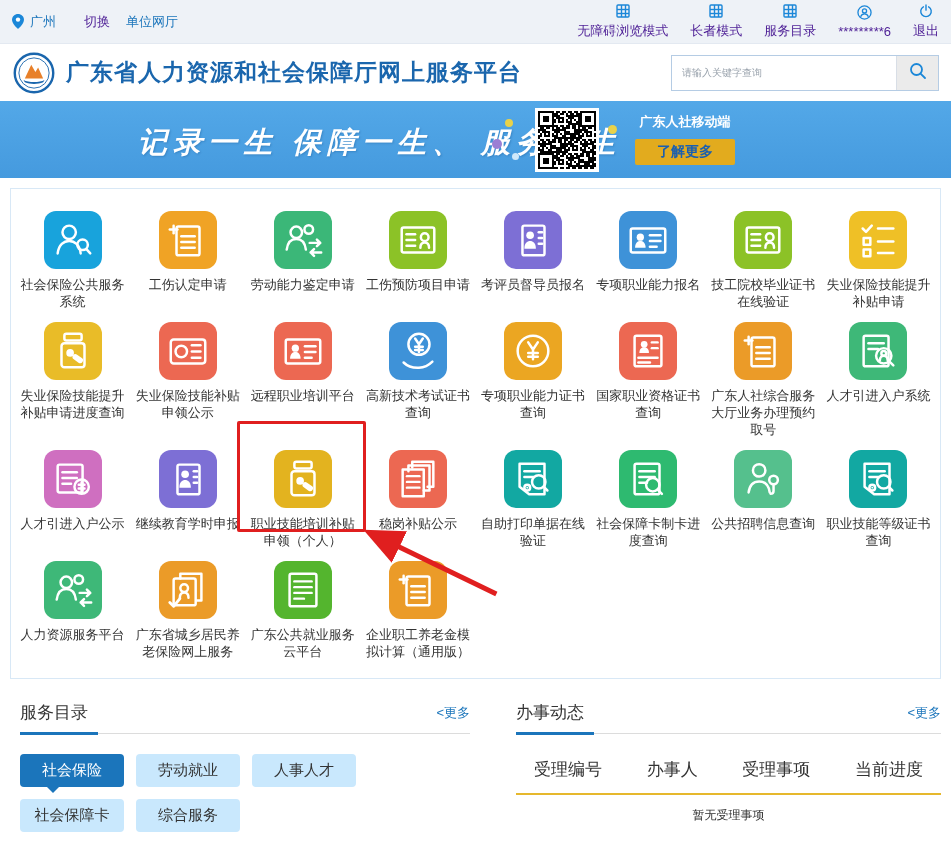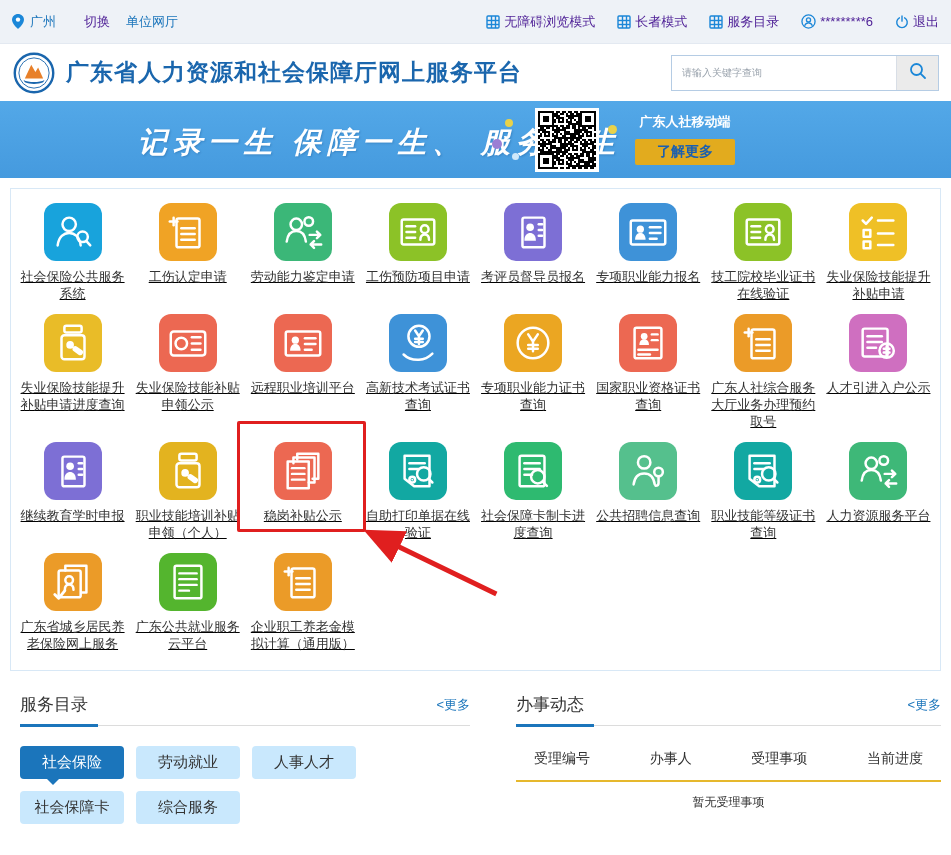--- a/index.html
+++ b/index.html
@@ -7,21 +7,21 @@
   body { width:951px; font-family:"Liberation Sans","DejaVu Sans",sans-serif; }
   .page { position:relative; width:951px; height:855px; overflow:hidden; background:#fff; }
 
   
   .topbar { height:44px; background:#eef2f7; border-bottom:1px solid #e3e9f1;
             display:flex; align-items:center; padding:0 12px; font-size:13px; color:#333; }
   .topbar .left, .topbar .right { display:flex; align-items:center; gap:6px; }
   .topbar .right { margin-left:auto; gap:8px; }
   .topbar a { text-decoration:none; color:#4c1d95; cursor:pointer; }
   .blue-text { color:#1b75bb !important; }
-  .tb-item { display:flex; align-items:center; gap:4px; margin-left:14px; }
+  .tb-item { display:flex; align-items:center; gap:4px; margin-left:14px;flex-direction:column; }
   .tb-icon svg { display:block; }
 
   
   .header { height:57px; display:flex; align-items:center; padding:0 12px; background:#fff; }
   .logo { width:44px; height:44px; margin-right:10px; flex:0 0 auto; }
   .site-title { font-size:23px; font-weight:bold; color:#1a66ad; letter-spacing:1px; }
   .searchbox { margin-left:auto; display:flex; border:1px solid #b5cce4; height:36px; width:268px; }
   .searchbox input { flex:1; border:0; outline:none; padding:0 10px; font-size:10px; color:#333;
                      font-family:inherit; }
   .searchbox input::placeholder { color:#9aa3ad; }
@@ -35,21 +35,21 @@
   .deco-dot { position:absolute; border-radius:50%; }
   .qr { position:absolute; left:535px; top:7px; width:64px; height:64px; background:#fff; padding:3px; }
   .qr svg { display:block; width:58px; height:58px; }
   .mobile-col { position:absolute; left:625px; top:12px; width:120px; text-align:center; }
   .mobile-label { color:#fff; font-size:13px; font-weight:bold; white-space:nowrap; }
   .more-btn { margin-top:8px; display:inline-block; background:#e2ab1e; color:#1a5fb0; font-weight:bold;
               font-size:14px; padding:4px 22px; border-radius:2px; cursor:pointer; border:0;
               font-family:inherit; }
 
   
-  .panel { margin:10px; border:1px solid #d8e8f6; padding:14px 4px 18px;text-decoration:underline; }
+  .panel { margin:10px; border:1px solid #d8e8f6; padding:22px 4px 18px; }
   .grid { display:grid; grid-template-columns:repeat(8,1fr); row-gap:12px; }
   .tile { display:flex; flex-direction:column; align-items:center; cursor:pointer; }
   .tile-icon { width:58px; height:58px; border-radius:12px; display:flex; align-items:center;
                justify-content:center; }
   .tile-icon svg { width:46px; height:46px; display:block; }
   .tile-label { margin-top:7px; font-size:13px; line-height:17px; color:#333; text-align:center;
                 max-width:116px; }
 
   
   .hl-box { position:absolute; border:3px solid #e01f1f; border-radius:2px; pointer-events:none; }
@@ -72,21 +72,21 @@
   .tab.active::after { content:""; position:absolute; left:26px; bottom:-6px; width:0; height:0;
          border-left:7px solid transparent; border-right:7px solid transparent; border-top:7px solid #1b75bb; }
 
   .quick-links { margin-top:26px; display:flex; flex-wrap:wrap; gap:18px; width:480px; }
   .qlink { width:148px; height:38px; border:1px solid #ddd; border-radius:6px; background:#fff;
            display:flex; align-items:center; gap:10px; padding-left:16px; font-size:14px; color:#333;
            cursor:pointer; font-family:inherit; }
   .qlink svg { flex:0 0 auto; }
 
   .table-head { display:flex; justify-content:space-between; padding:0 18px; margin-top:24px; }
-  .table-head span { font-size:14px; color:#333; }
+  .table-head span { font-size:17px; color:#333; }
   .gold-line { height:2px; background:#e6b82d; margin-top:12px; }
   .empty-row { text-align:center; font-size:12px; color:#333; margin-top:12px; }
 </style>
 </head>
 <body>
 
 <div class="page">
 
   <div class="topbar">
     <div class="left">
@@ -811,20 +811,34 @@
               <line x1="17" y1="20" x2="31" y2="20"></line>
               <line x1="17" y1="26" x2="31" y2="26"></line>
               <line x1="17" y1="32" x2="31" y2="32"></line>
               <line x1="9" y1="9" x2="9" y2="17"></line>
               <line x1="5" y1="13" x2="13" y2="13"></line>
             </svg>
           </div>
           <div class="tile-label">广东人社综合服务大厅业务办理预约取号</div>
         </div>
         <div class="tile">
+          <div class="tile-icon" style="background: rgb(62, 184, 120);">
+            <svg viewBox="0 0 48 48" fill="none" stroke="#fff" stroke-width="2.6" stroke-linecap="round" stroke-linejoin="round">
+              <rect x="9" y="8" width="26" height="32" rx="2"></rect>
+              <line x1="14" y1="16" x2="30" y2="16"></line>
+              <line x1="14" y1="22" x2="24" y2="22"></line>
+              <circle cx="30" cy="29" r="8"></circle>
+              <circle cx="30" cy="26.5" r="2.5"></circle>
+              <path d="M26 33.5c0-3 2-4.5 4-4.5s4 1.5 4 4.5"></path>
+              <line x1="36" y1="35" x2="40" y2="39"></line>
+            </svg>
+          </div>
+          <div class="tile-label">人才引进入户系统</div>
+        </div>
+        <div class="tile">
           <div class="tile-icon" style="background: rgb(207, 111, 192);">
             <svg viewBox="0 0 48 48" fill="none" stroke="#fff" stroke-width="2.6" stroke-linecap="round" stroke-linejoin="round">
               <rect x="8" y="9" width="26" height="29" rx="2"></rect>
               <line x1="13" y1="17" x2="28" y2="17"></line>
               <line x1="13" y1="23" x2="28" y2="23"></line>
               <line x1="13" y1="29" x2="22" y2="29"></line>
               <circle cx="33" cy="32" r="7.5"></circle>
               <path d="M33 27.5 v9 M30 30 h6 M30 34 h6"></path>
             </svg>
           </div>

